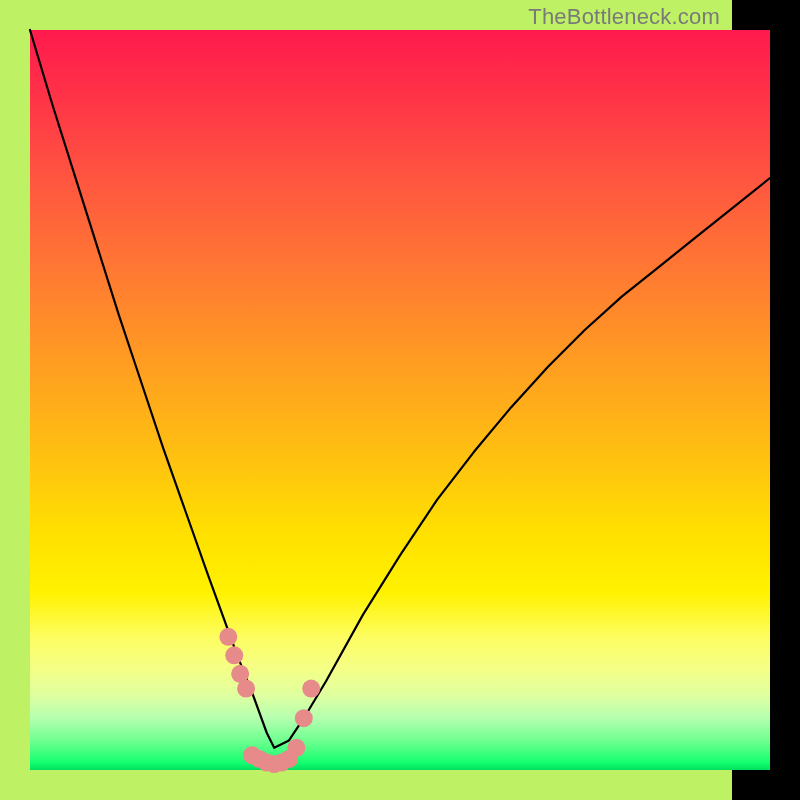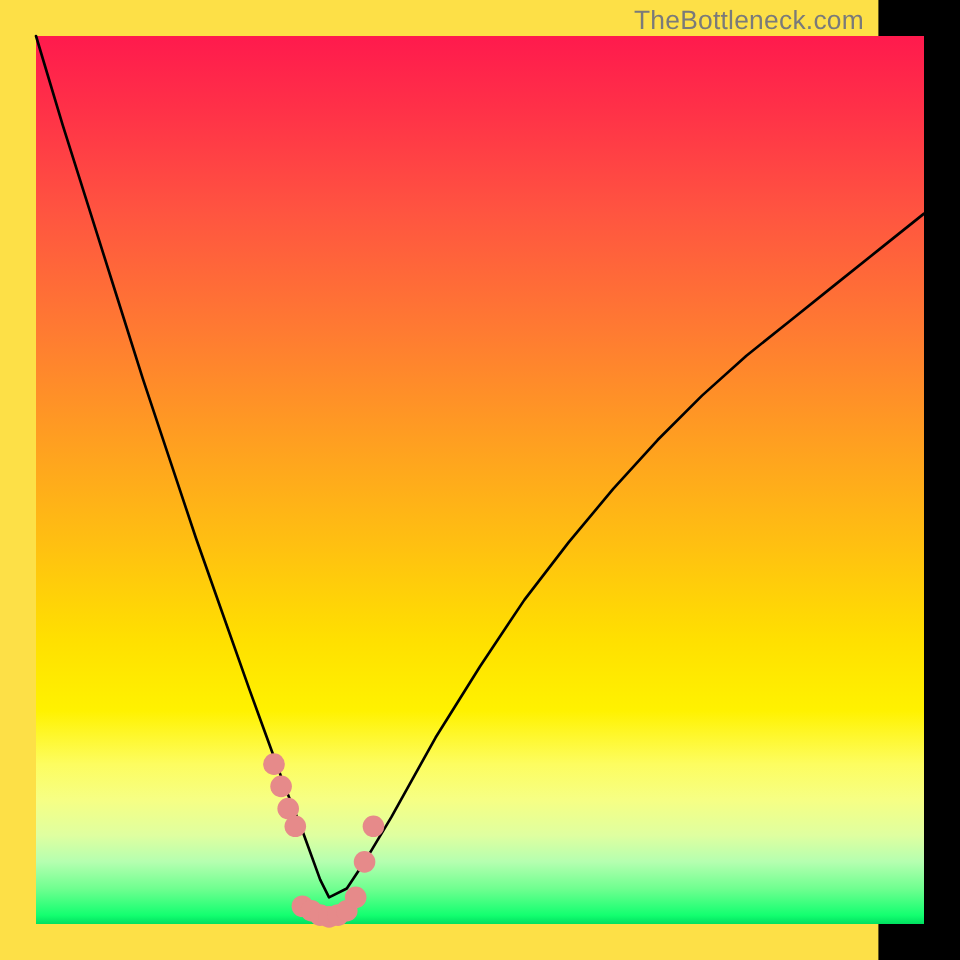--- a/index.html
+++ b/index.html
@@ -10,21 +10,21 @@
     overflow: hidden;
     background: #000;
     font-family: Arial, Helvetica, sans-serif;
   }
   .frame {
     position: absolute;
     top: 0;
     left: 0;
     width: 732px;
     height: 800px;
-    background: #fde047;
+    background: #bef264;
   }
   .plot-area {
     position: absolute;
     top: 30px;
     left: 30px;
     width: 740px;
     height: 740px;
     
     background: linear-gradient(
       to bottom,

